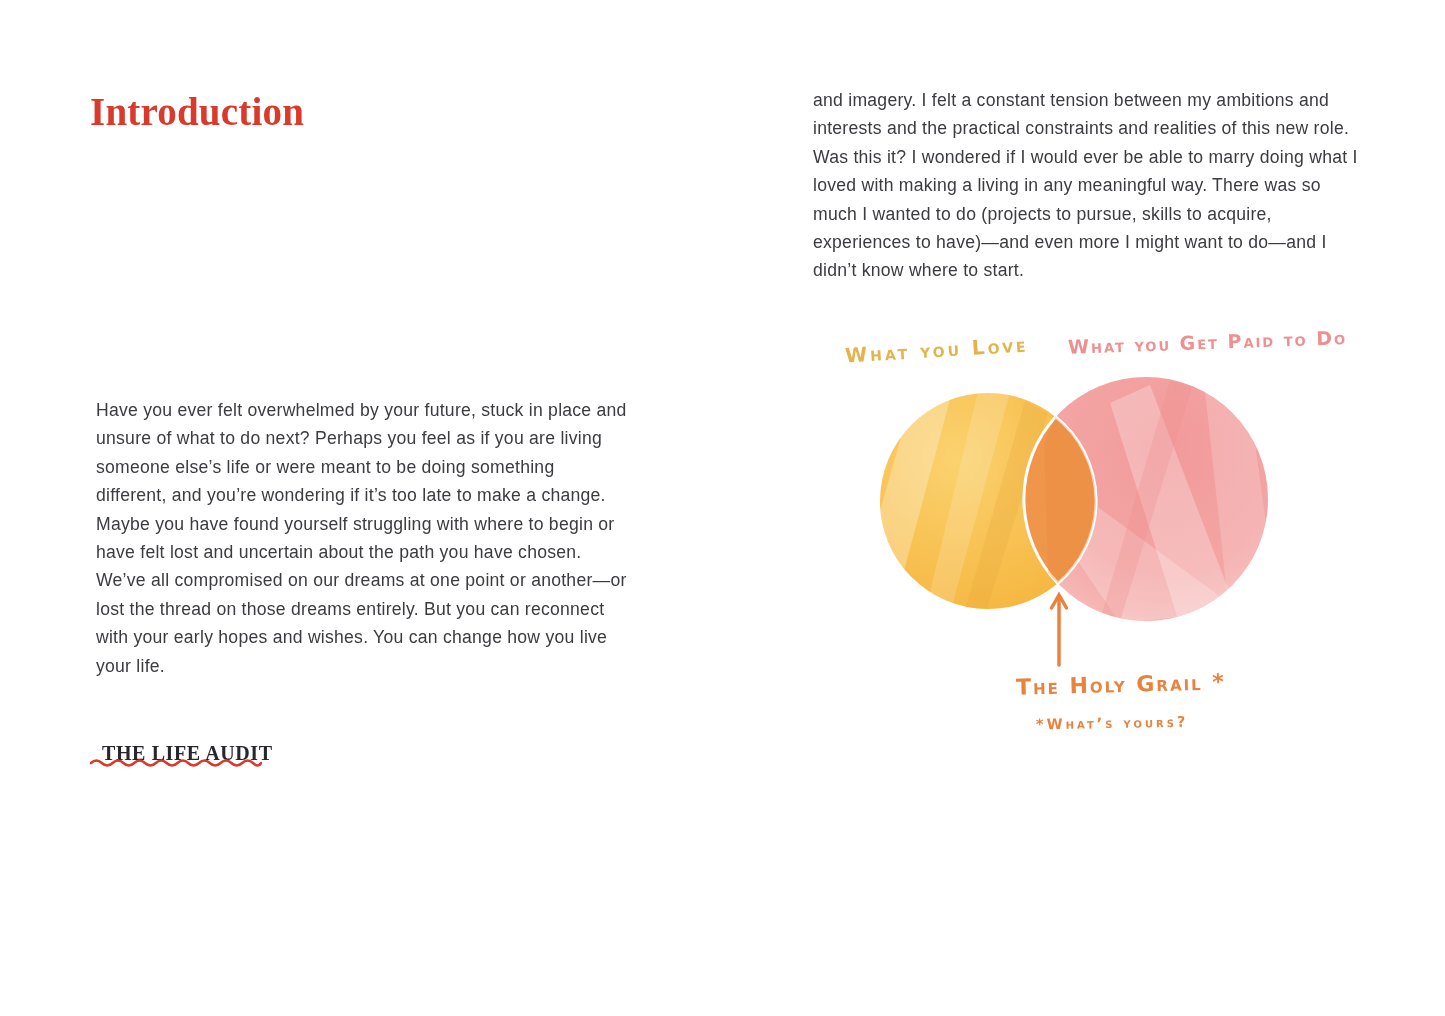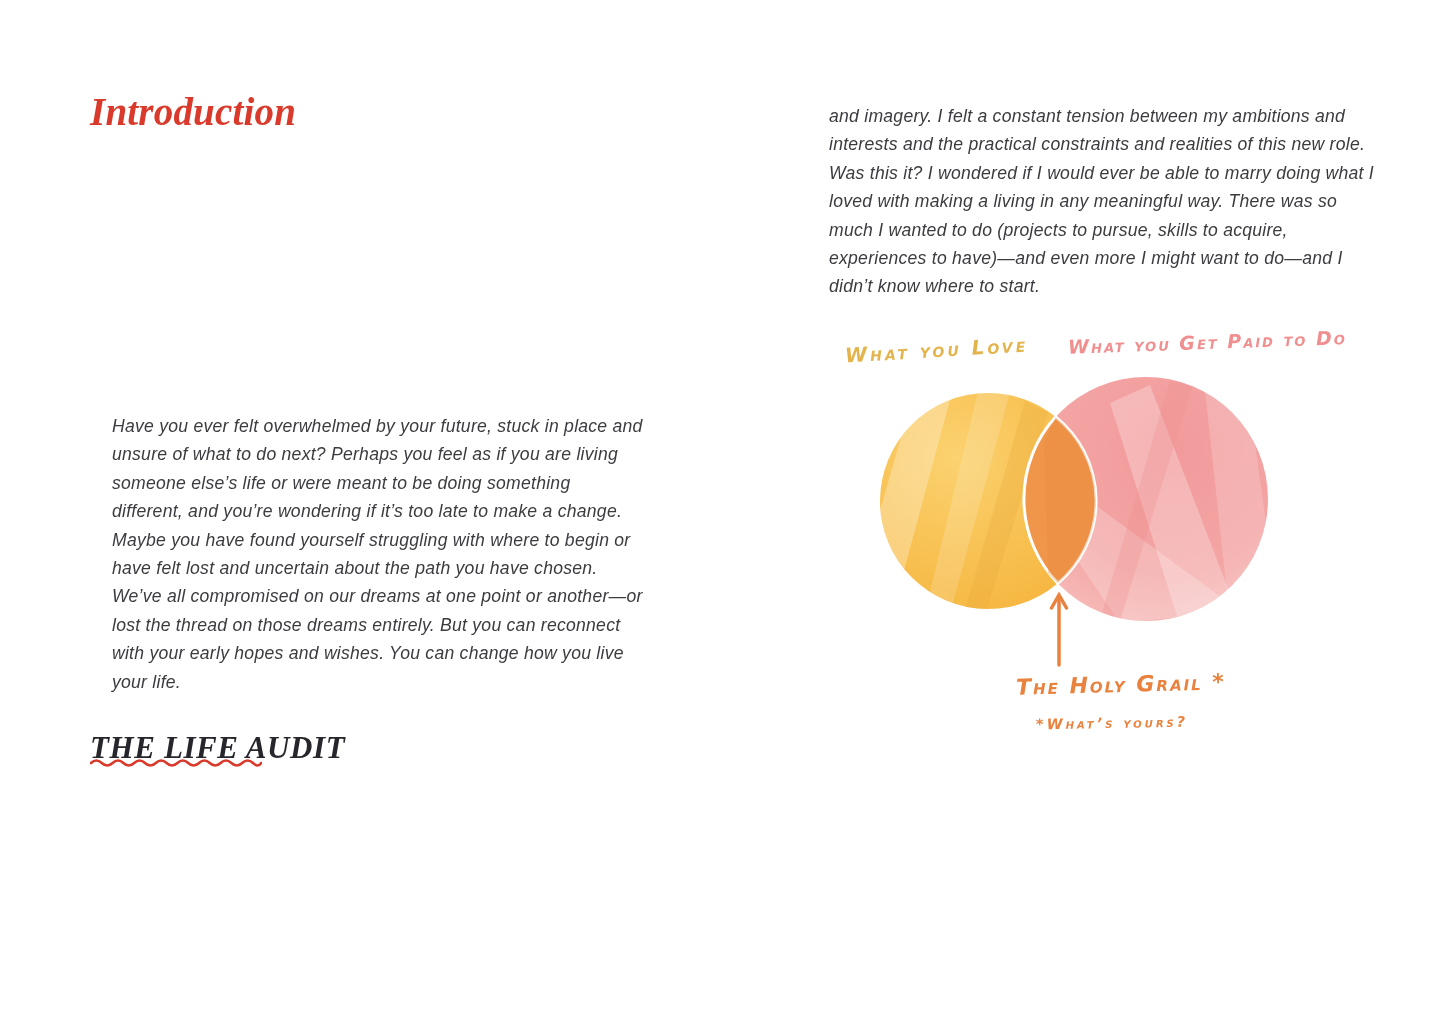--- a/index.html
+++ b/index.html
@@ -2,40 +2,39 @@
 <html><head>
 <meta charset="utf-8">
 <style>
   html,body{margin:0;padding:0;background:#ffffff;}
   .spread{
     position:relative;
     width:1445px;height:828px;
     background:#ffffff;
     font-family:"Liberation Sans",sans-serif;
     overflow:hidden;
-    font-style:italic;
   }
   
   .page-title{
     position:absolute;left:90px;top:92px;
     font-family:"Liberation Serif",serif;
     font-weight:700;font-size:39px;line-height:1;
     color:#D93A2B;letter-spacing:.2px;margin:0;
   }
   .body-text{
     position:absolute;width:534px;
     font-size:17.6px;line-height:28.4px;
-    color:#3B3B40;letter-spacing:.25px;margin:16px;
+    color:#3B3B40;letter-spacing:.25px;margin:0;
   }
   .lp-para1{left:96px;top:396px;}
   .lp-para2{left:90px;top:790px;}
   .section-heading{
-    position:absolute;left:90px;top:730px;margin:0;
+    position:absolute;left:90px;top:730px;margin:12px;
     font-family:"Liberation Serif",serif;
-    font-weight:700;font-size:31px;color:#26262C;
+    font-weight:700;font-size:20px;color:#26262C;
     letter-spacing:.6px;
   }
   .wavy{position:absolute;left:90px;top:757px;}
   .page-number{
     position:absolute;top:960px;
     font-size:14px;font-weight:700;color:#D93A2B;
   }
   .pn-left{left:33px;}
   .pn-right{left:1399px;}
   

